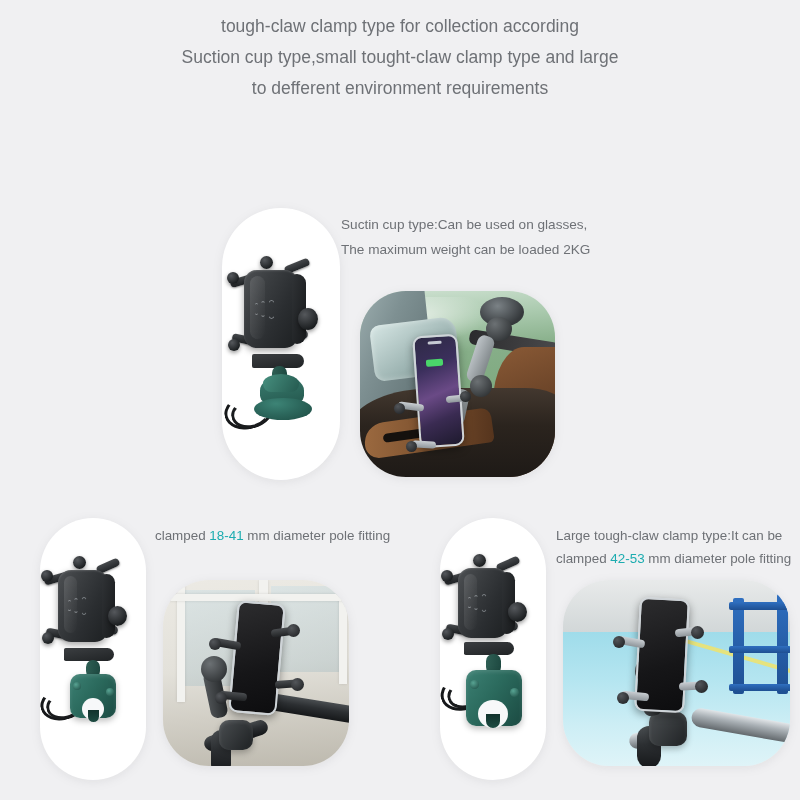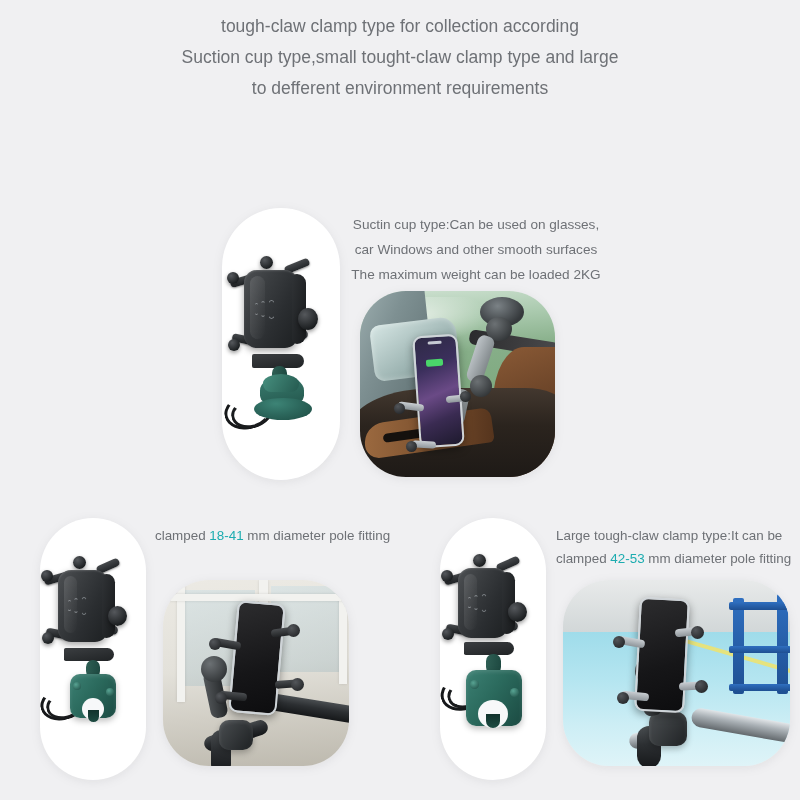--- a/index.html
+++ b/index.html
@@ -376,23 +376,22 @@
     <div class="m-knob" style="left:76px; top:100px; width:20px; height:22px;"></div>
     <div class="m-foot" style="left:30px; top:146px; width:52px; height:14px;"></div>
     <div class="m-neck" style="left:50px; top:158px; width:15px; height:16px;"></div>
 
     <div class="sc-dome" style="left:38px; top:168px; width:44px; height:30px;"></div>
     <div class="sc-lever" style="left:41px; top:166px; width:36px; height:18px;"></div>
     <div class="sc-base" style="left:32px; top:190px; width:58px; height:22px;"></div>
   </div>
 </div>
 
-<div class="caption caption-top" style="left:341px; top:212px; width:270px;text-align:center;">
+<div class="caption caption-top" style="left:341px; top:212px; width:270px;">
   <div>Suctin cup type:Can be used on glasses,</div>
-  <div>car Windows and other smooth surfaces</div>
   <div>The maximum weight can be loaded 2KG</div>
 </div>
 
 <div class="photo-card" style="left:360px; top:291px; width:195px; height:186px;">
   <div class="scene">
     <div class="car-sky"></div>
     <div class="car-pillar"></div>
     <div class="car-mirror"></div>
     <div class="car-win-frame"></div>
     <div class="car-door"></div>

